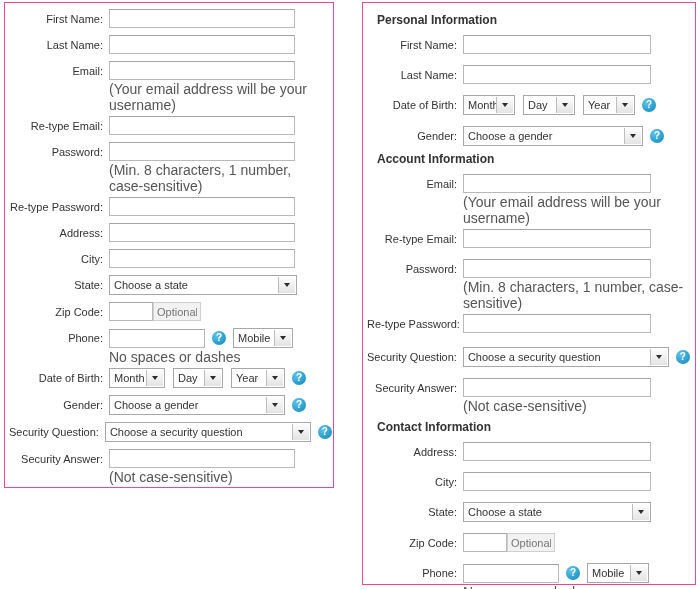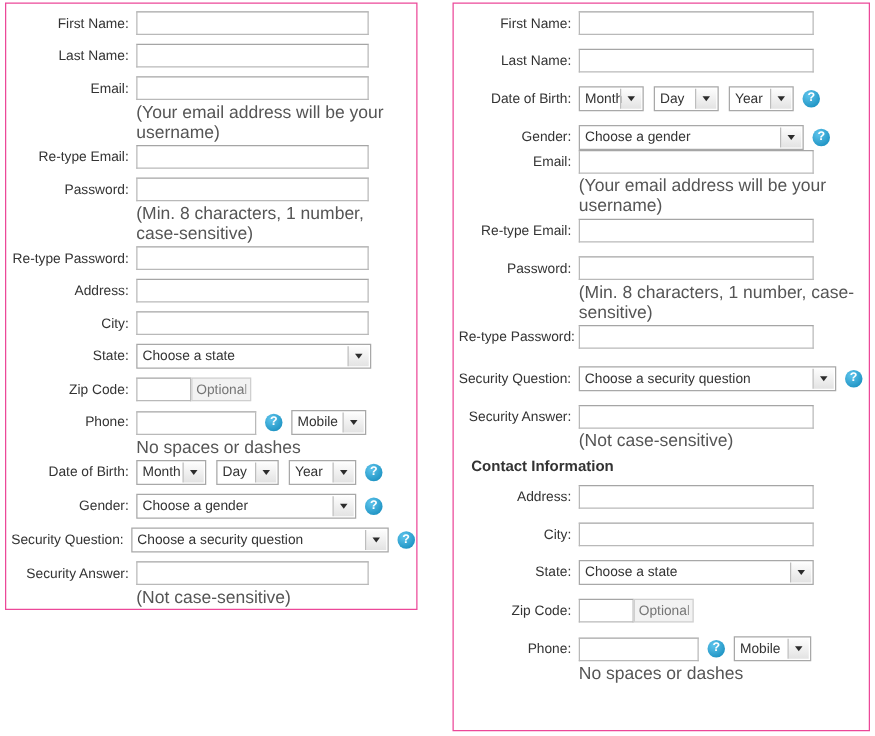--- a/index.html
+++ b/index.html
@@ -338,20 +338,21 @@
     <div class="field-area">
       <input class="txt w-lg" type="text" value="" style="">
     </div>
   </div>
   <div class="hint">(Not case-sensitive)</div>
 
 </div>
 
 <div class="panel" id="right-panel">
 
+  <div class="section-title first">Personal Information</div>
 
   <div class="row">
     <div class="row-label">First Name:</div>
     <div class="field-area">
       <input class="txt w-rlg" type="text" value="" style="">
     </div>
   </div>
   <div class="spacer-sm"></div>
   <div class="spacer-xs"></div>
 
@@ -391,20 +392,21 @@
     <div class="row-label">Gender:</div>
     <div class="field-area">
       <div class="sel w-gender">
         <span>Choose a gender</span>
         <span class="arrow-box"></span>
       </div>
       <span class="help">?</span>
     </div>
   </div>
 
+  <div class="section-title">Account Information</div>
 
   <div class="row">
     <div class="row-label">Email:</div>
     <div class="field-area">
       <input class="txt w-rlg" type="text" value="" style="">
     </div>
   </div>
   <div class="hint">(Your email address will be your username)</div>
 
   <div class="row">

